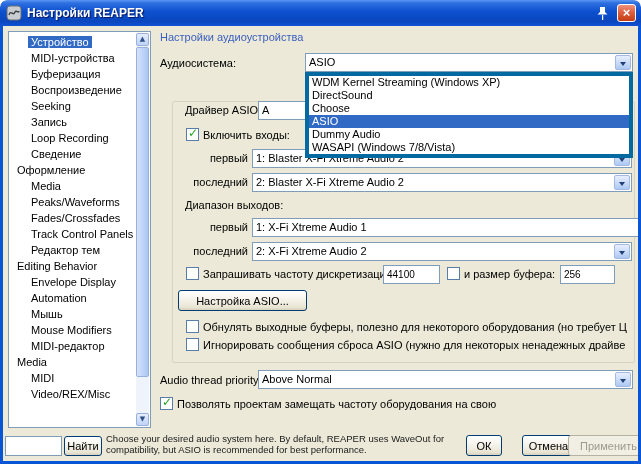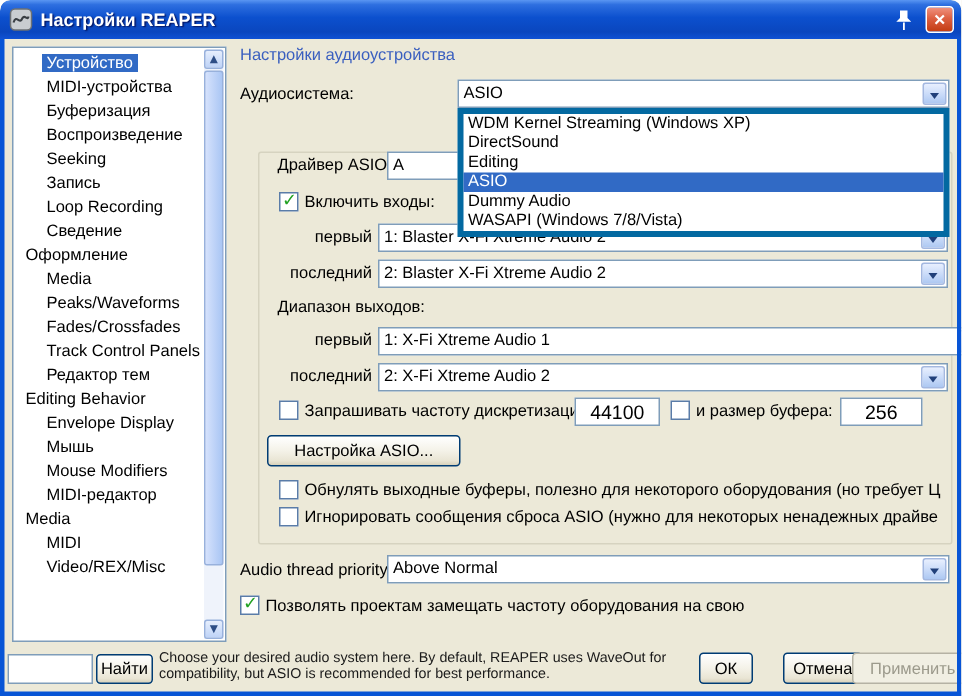--- a/index.html
+++ b/index.html
@@ -43,21 +43,21 @@
   .cbtn{position:absolute;right:1px;top:1px;bottom:1px;width:16px;box-sizing:border-box;border:1px solid #A4B8E0;border-radius:2px;
     background:linear-gradient(180deg,#E8EFFE 0%,#CBDCF9 50%,#ADC8F2 100%);}
   .arr{position:absolute;left:4px;top:6px;width:0;height:0;border-left:3px solid transparent;border-right:3px solid transparent;border-top:4px solid #21407A;}
   .dropdown{position:absolute;left:305px;top:72px;width:328px;background:#fff;border:4px solid #0369a1;box-sizing:border-box;z-index:10;}
   .dd-item{height:13px;line-height:13px;padding-left:3px;white-space:nowrap;overflow:hidden;}
   .dd-item.sel{background:#316AC5;color:#fff;}
   .checkbox{position:absolute;width:13px;height:13px;background:#fff;border:1px solid #5A7CA8;box-sizing:border-box;z-index:2;}
   .checkbox.on::after{content:"\2713";font-family:"DejaVu Sans",sans-serif;color:#21A121;font-weight:bold;font-size:12px;
     position:absolute;left:1px;top:-3px;}
   .xp-input{position:absolute;height:19px;border:1px solid #7F9DB9;box-sizing:border-box;background:#fff;
-    font-family:"Liberation Sans",sans-serif;font-size:13px;padding:1px 3px;z-index:2;text-align:center;}
+    font-family:"Liberation Sans",sans-serif;font-size:10px;padding:1px 3px;z-index:2;}
   .xp-btn{position:absolute;box-sizing:border-box;border:1px solid #003C74;border-radius:3px;text-align:center;
     background:linear-gradient(180deg,#FFFFFF 0%,#F4F2E8 50%,#E9E5D4 85%,#D8D2BC 100%);
     font-size:11px;z-index:2;display:flex;align-items:center;justify-content:center;white-space:nowrap;}
   .xp-btn.disabled{color:#9C9A8C;border-color:#B5B2A4;background:#F1EFE3;}
   .rlabel{position:absolute;width:76px;text-align:right;white-space:nowrap;}
   .cliplabel{overflow:hidden;}
   .helptext{position:absolute;left:106px;top:433px;width:358px;font-size:9.5px;line-height:11px;color:#1A1A1A;}
 </style>
 </head>
 <body>
@@ -96,20 +96,21 @@
         <div class="tree-item child"><span class="tlabel">Loop Recording</span></div>
         <div class="tree-item child"><span class="tlabel">Сведение</span></div>
         <div class="tree-item"><span class="tlabel">Оформление</span></div>
         <div class="tree-item child"><span class="tlabel">Media</span></div>
         <div class="tree-item child"><span class="tlabel">Peaks/Waveforms</span></div>
         <div class="tree-item child"><span class="tlabel">Fades/Crossfades</span></div>
         <div class="tree-item child"><span class="tlabel">Track Control Panels</span></div>
         <div class="tree-item child"><span class="tlabel">Редактор тем</span></div>
         <div class="tree-item"><span class="tlabel">Editing Behavior</span></div>
         <div class="tree-item child"><span class="tlabel">Envelope Display</span></div>
+        <div class="tree-item child"><span class="tlabel">Automation</span></div>
         <div class="tree-item child"><span class="tlabel">Мышь</span></div>
         <div class="tree-item child"><span class="tlabel">Mouse Modifiers</span></div>
         <div class="tree-item child"><span class="tlabel">MIDI-редактор</span></div>
         <div class="tree-item"><span class="tlabel">Media</span></div>
         <div class="tree-item child"><span class="tlabel">MIDI</span></div>
         <div class="tree-item child"><span class="tlabel">Video/REX/Misc</span></div>
       </div>
     <div class="vscroll">
       <div class="sb-btn up">▲</div>
       <div class="sb-thumb"></div>
@@ -196,21 +197,21 @@
         <span class="arr"></span>
       </span>
   </div>
 
   <span class="checkbox on" style="left:160px;top:397px;"></span>
   <div class="lbl" style="left:177px;top:398px;">Позволять проектам замещать частоту оборудования на свою</div>
 
   <div class="dropdown">
       <div class="dd-item">WDM Kernel Streaming (Windows XP)</div>
       <div class="dd-item">DirectSound</div>
-      <div class="dd-item">Editing</div>
+      <div class="dd-item">Choose</div>
       <div class="dd-item sel">ASIO</div>
       <div class="dd-item">Dummy Audio</div>
       <div class="dd-item">WASAPI (Windows 7/8/Vista)</div>
     </div>
 
   <input class="xp-input" style="left: 5px; top: 436px; width: 57px; height: 20px;" value="">
   <div class="xp-btn" style="left:64px;top:436px;width:38px;height:20px;">Найти</div>
   <div class="helptext">Choose your desired audio system here. By default, REAPER uses WaveOut for compatibility, but ASIO is recommended for best performance.</div>
   <div class="xp-btn" style="left:466px;top:435px;width:36px;height:21px;">ОК</div>
   <div class="xp-btn" style="left:522px;top:435px;width:53px;height:21px;">Отмена</div>

